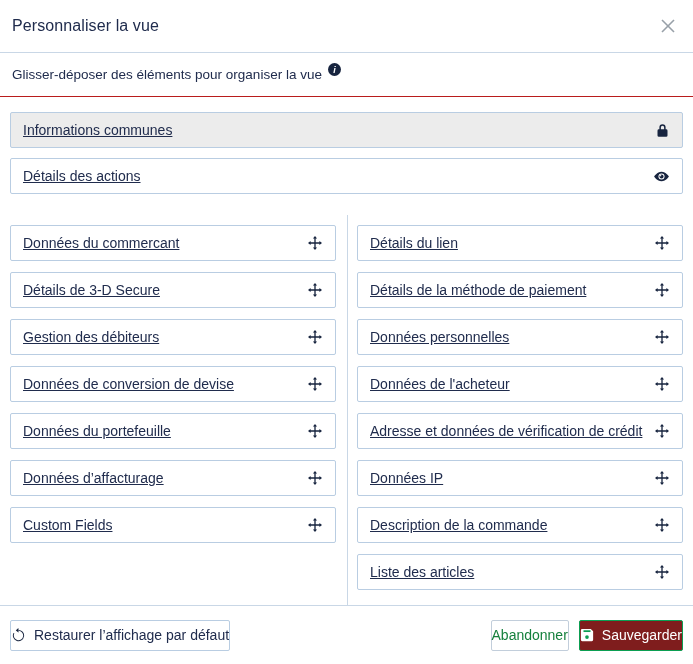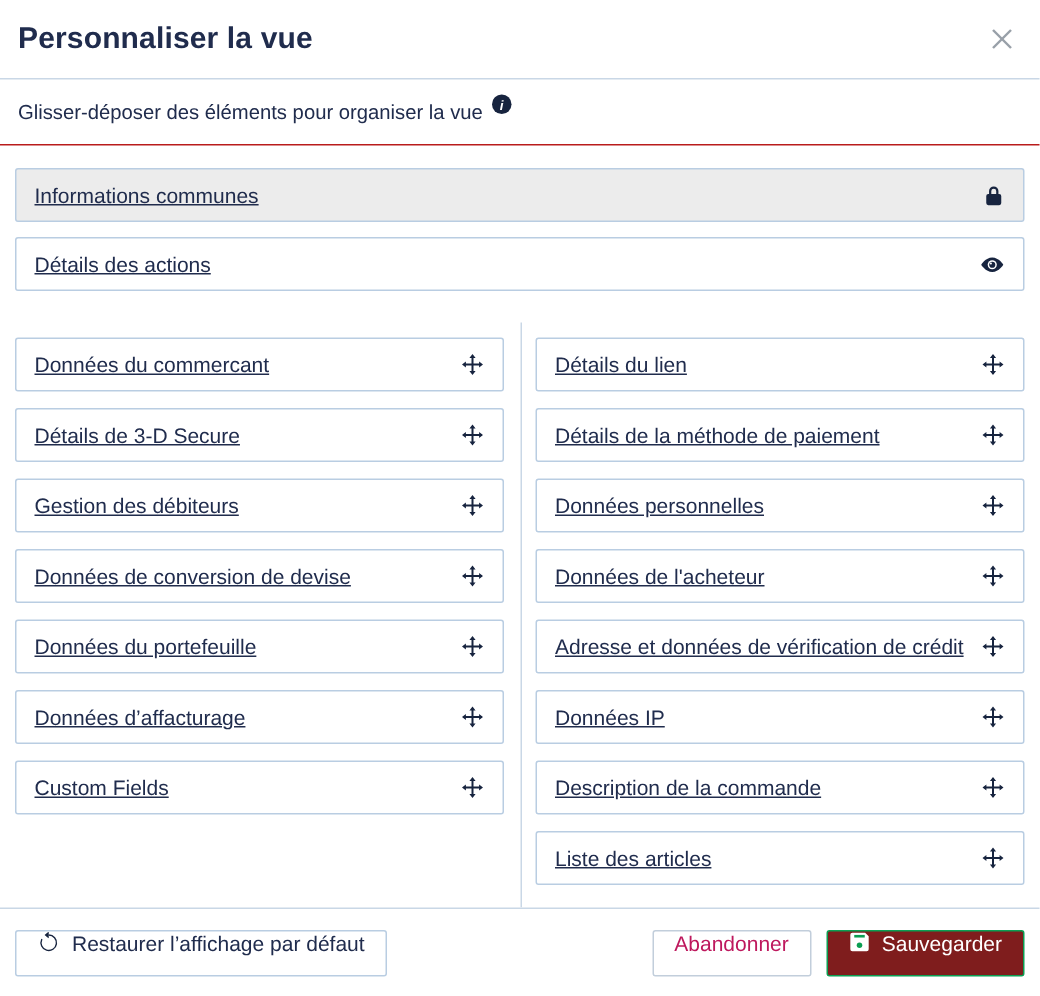--- a/index.html
+++ b/index.html
@@ -13,21 +13,21 @@
   }
   .modal { width:693px; height:664px; position:relative; }
 
   
   .modal-header {
     height:53px;
     display:flex; align-items:center; justify-content:space-between;
     padding:0 14px 0 12px;
     border-bottom:1px solid #c9d7e6;
   }
-  .modal-title { font-size:20px; font-weight:700; letter-spacing:.1px; }
+  .modal-title { font-size:16px; font-weight:400; letter-spacing:.1px; }
   .close-btn {
     width:22px; height:22px; display:flex; align-items:center; justify-content:center;
     cursor:pointer; background:none; border:none;
   }
 
   
   .subtitle-row {
     height:44px;
     display:flex; align-items:center;
     padding:0 12px;
@@ -81,31 +81,31 @@
   .modal-footer {
     position:absolute; left:0; right:0; bottom:0;
     height:59px;
     border-top:1px solid #c9d7e6;
     display:flex; align-items:center; justify-content:space-between;
     padding:0 10px;
     background:#ffffff;
   }
   .btn {
     height:31px;
-    display:inline-flex; align-items:flex-start; gap:8px;
+    display:inline-flex; align-items:center; gap:8px;
     font-size:14px; font-family:inherit;
     border-radius:2px; cursor:pointer;
-    padding:0 14px;
+    padding:0 0;
   }
   .btn-outline {
     background:#ffffff; color:#202c4d;
     border:1px solid #b9cde2;
   }
   .btn-cancel {
-    background:#ffffff; color:#be185d;
+    background:#ffffff; color:#15803d;
     border:1px solid #c2cedb;
   }
   .btn-save {
     background:#7f1d1d; color:#ffffff;
     border:1px solid #0b9e52;
   }
   .footer-right { display:flex; gap:10px; }
   svg { display:block; }
 </style>
 </head>

